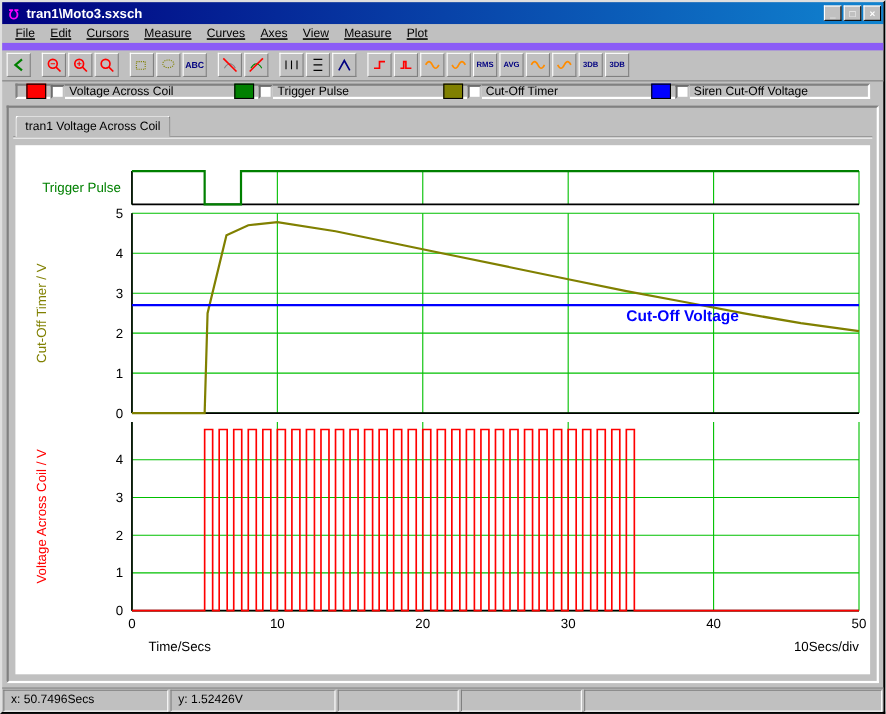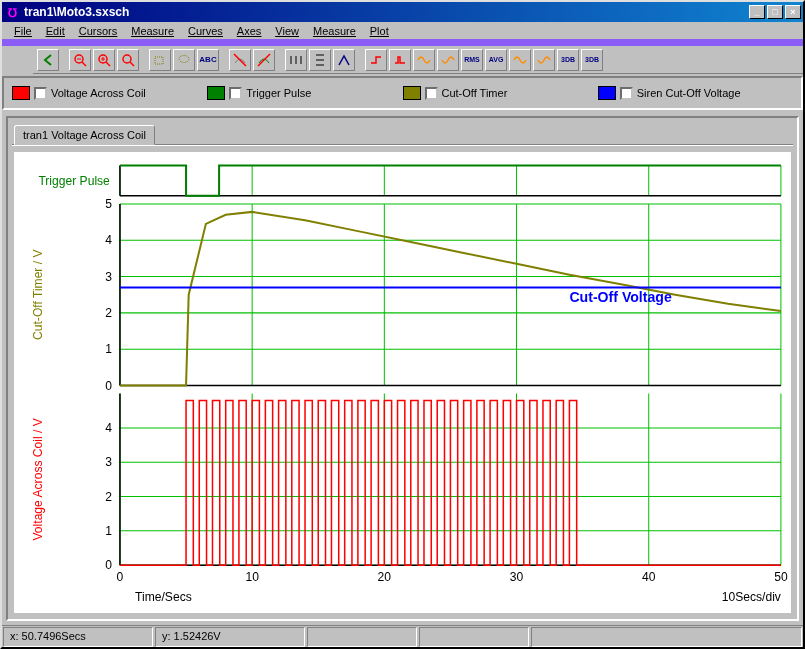--- a/index.html
+++ b/index.html
@@ -5,25 +5,25 @@
 * { box-sizing: border-box; margin: 0; padding: 0; }
 body { font-family: "MS Sans Serif", Arial, sans-serif; font-size: 11px; background: #c0c0c0; width: 805px; height: 649px; overflow: hidden; }
 .window { border: 2px solid; border-color: #dfdfdf #000 #000 #dfdfdf; background: #c0c0c0; height: 649px; display: flex; flex-direction: column; }
 .titlebar { background: linear-gradient(to right, #000080, #1084d0); color: #fff; height: 20px; display: flex; align-items: center; padding: 0 2px; font-weight: bold; font-size: 12px; }
 .titlebar-icon { width: 16px; height: 16px; margin-right: 4px; display: inline-flex; align-items: center; justify-content: center; color: #ff00ff; font-weight: bold; }
 .titlebar-text { flex: 1; }
 .titlebar-btns { display: flex; gap: 2px; }
 .tbbtn { width: 16px; height: 14px; background: #c0c0c0; border: 1px solid; border-color: #fff #000 #000 #fff; font-size: 9px; font-family: Arial; display: flex; align-items: center; justify-content: center; cursor: pointer; font-weight: bold; }
 .menubar { background: #c0c0c0; height: 24px; display: flex; align-items: center; padding: 0 6px; gap: 2px; border-bottom: 7px solid #8b5cf6; }
 .menuitem { padding: 2px 6px; cursor: pointer; text-decoration: underline; text-decoration-skip-ink: none; }
-.toolbar { background: #c0c0c0; height: 28px; display: flex; align-items: center; padding: 2px 4px; gap: 2px; border-bottom: 1px solid #808080; margin-left: 31px; }
+.toolbar { background: #c0c0c0; height: 28px; display: flex; padding: 2px 4px; gap: 2px; border-bottom: 1px solid #808080; }
 .tbtn { width: 22px; height: 22px; background: #c0c0c0; border: 1px solid; border-color: #fff #808080 #808080 #fff; display: flex; align-items: center; justify-content: center; cursor: pointer; font-size: 12px; }
 .tbtn svg { width: 14px; height: 14px; }
 .tsep { width: 6px; }
-.legend-bar { background: #c0c0c0; height: 34px; display: flex; align-items: center; padding: 0 8px; gap: 0; border: 2px solid; border-color: #808080 #fff #fff #808080; margin: 2px 0; }
+.legend-bar { background: #c0c0c0; height: 14px; display: flex; align-items: center; padding: 0 8px; gap: 0; border: 2px solid; border-color: #808080 #fff #fff #808080; margin: 2px 12px; }
 .legend-item { display: flex; align-items: center; gap: 4px; flex: 1; }
 .legend-swatch { width: 18px; height: 14px; border: 1px solid #000; }
 .legend-check { width: 13px; height: 13px; background: #fff; border: 2px inset #c0c0c0; }
 .chart-area { flex: 1; margin: 4px; border: 2px solid; border-color: #808080 #fff #fff #808080; background: #c0c0c0; position: relative; display: flex; flex-direction: column; }
 .tab-strip { height: 26px; display: flex; align-items: flex-end; padding: 4px 6px 0 6px; }
 .tab { background: #c0c0c0; border: 1px solid; border-color: #fff #808080 transparent #fff; padding: 3px 8px; font-size: 11px; border-radius: 3px 3px 0 0; cursor: pointer; border-bottom: 1px solid #c0c0c0; position: relative; top: 1px; margin-top: 48px; }
 .tab-underline { border-top: 1px solid #808080; border-bottom: 1px solid #fff; margin: 0 4px; }
 .plot-container { flex: 1; background: #fff; margin: 6px; position: relative; }
 .statusbar { height: 22px; background: #c0c0c0; display: flex; border-top: 1px solid #808080; }
 .status-cell { border: 1px solid; border-color: #808080 #fff #fff #808080; padding: 2px 6px; height: 20px; margin: 1px; }

